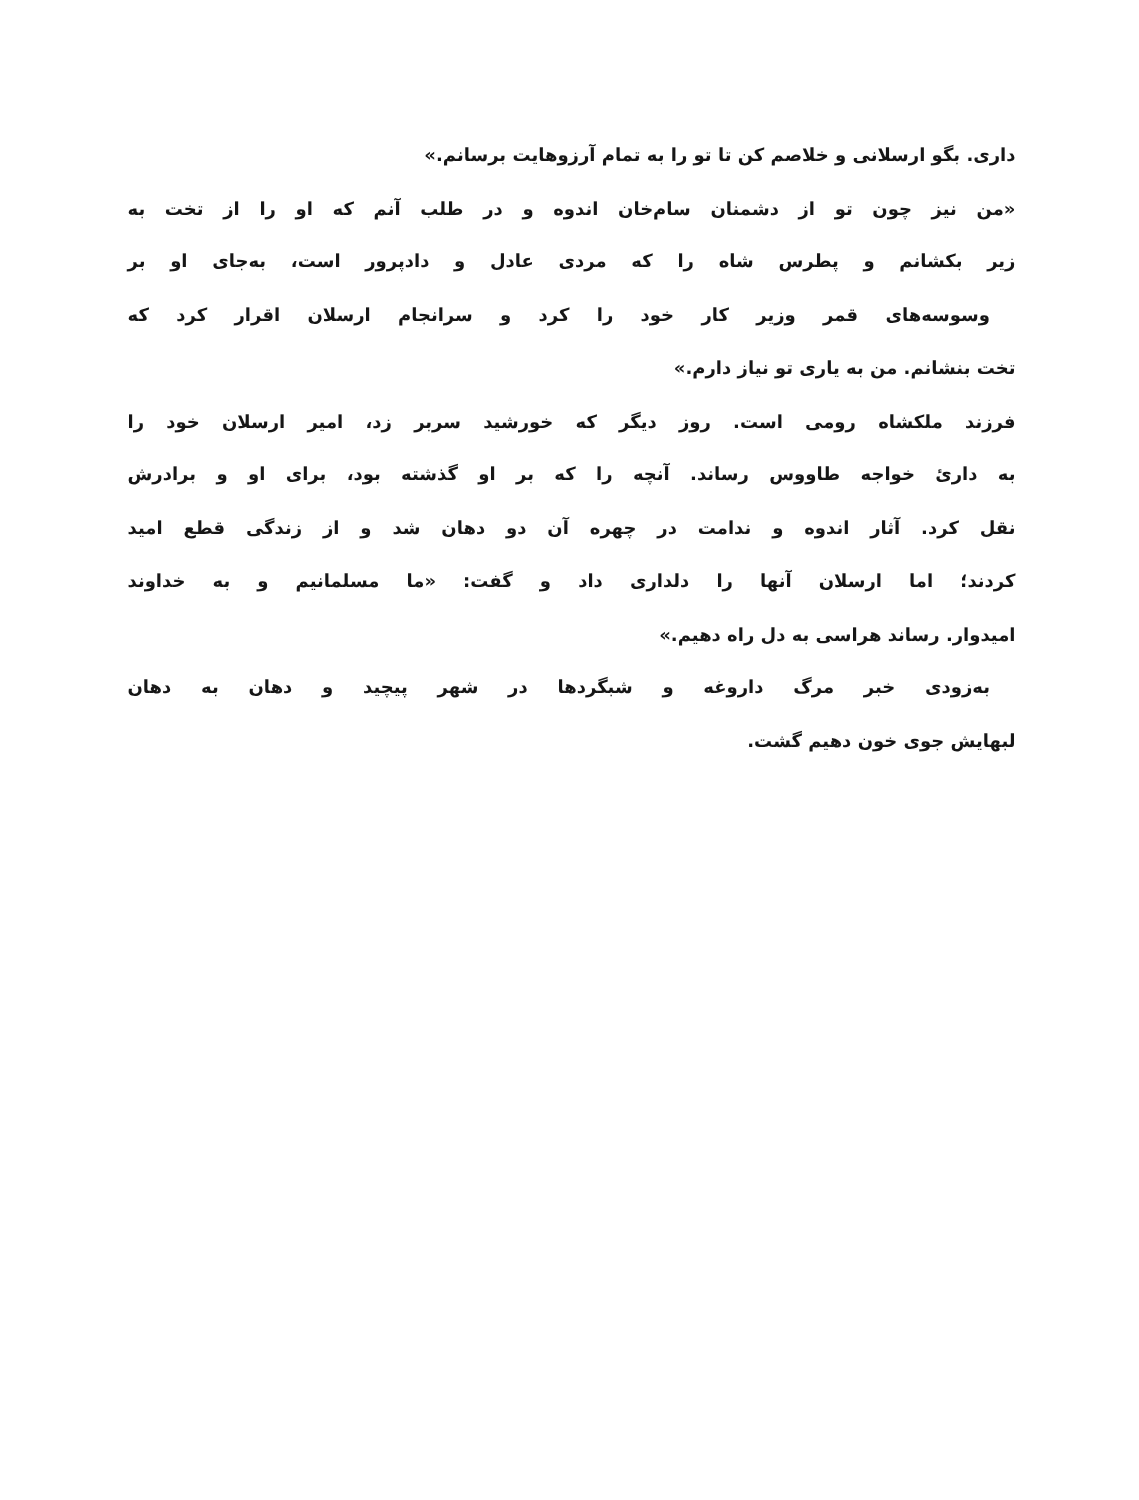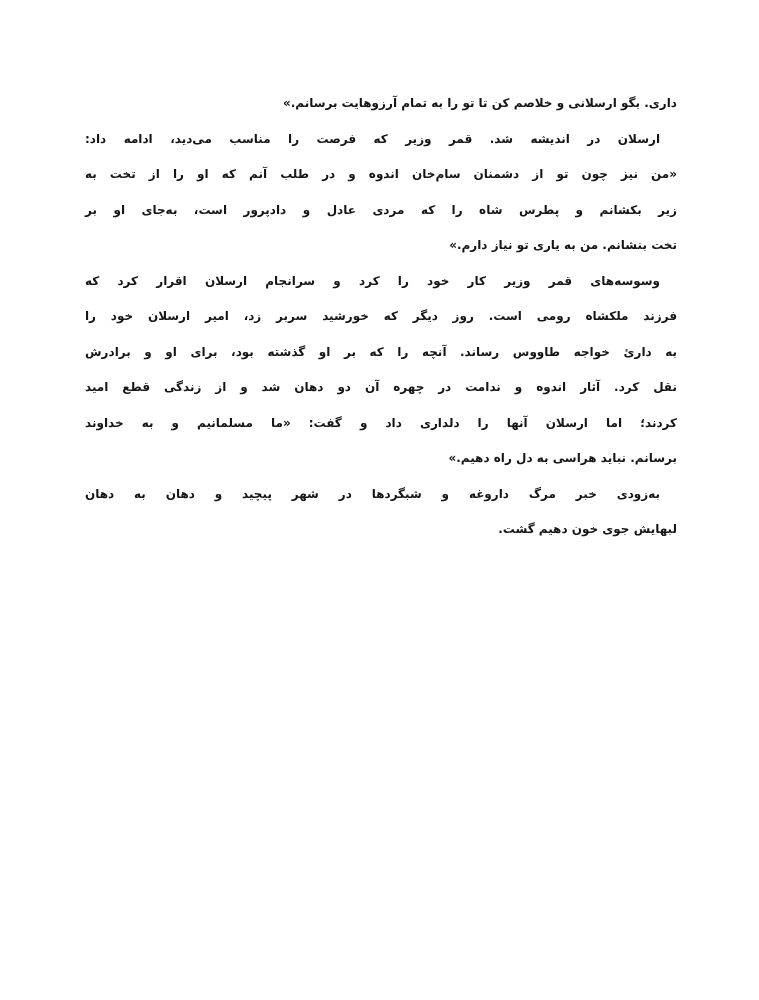--- a/index.html
+++ b/index.html
@@ -40,26 +40,25 @@
   .line.indent {
     padding-right: 17px;
   }
 </style>
 </head>
 <body>
 
 <div class="page">
   <div class="text-block">
     <div class="line para-end">داری. بگو ارسلانی و خلاصم کن تا تو را به تمام آرزوهایت برسانم.»</div>
-    <div class="line indent">ارسلان در اندیشه شد. قمر وزیر که فرصت را مناسب می‌دید، ادامه داد:</div>
     <div class="line">«من نیز چون تو از دشمنان سام‌خان اندوه و در طلب آنم که او را از تخت به</div>
     <div class="line">زیر بکشانم و پطرس شاه را که مردی عادل و دادپرور است، به‌جای او بر</div>
+    <div class="line indent">وسوسه‌های قمر وزیر کار خود را کرد و سرانجام ارسلان اقرار کرد که</div>
     <div class="line para-end">تخت بنشانم. من به یاری تو نیاز دارم.»</div>
-    <div class="line indent">وسوسه‌های قمر وزیر کار خود را کرد و سرانجام ارسلان اقرار کرد که</div>
     <div class="line">فرزند ملکشاه رومی است. روز دیگر که خورشید سربر زد، امیر ارسلان خود را</div>
     <div class="line">به داریٔ خواجه طاووس رساند. آنچه را که بر او گذشته بود، برای او و برادرش</div>
     <div class="line">نقل کرد. آثار اندوه و ندامت در چهره آن دو دهان شد و از زندگی قطع امید</div>
     <div class="line">کردند؛ اما ارسلان آنها را دلداری داد و گفت: «ما مسلمانیم و به خداوند</div>
-    <div class="line para-end">برسانم. نباید هراسی به دل راه دهیم.»</div>
+    <div class="line para-end">امیدوار. رساند هراسی به دل راه دهیم.»</div>
     <div class="line indent">به‌زودی خبر مرگ داروغه و شبگردها در شهر پیچید و دهان به دهان</div>
     <div class="line para-end">لبهایش جوی خون دهیم گشت.</div>
   </div>
 </div>
 
 </body></html>

